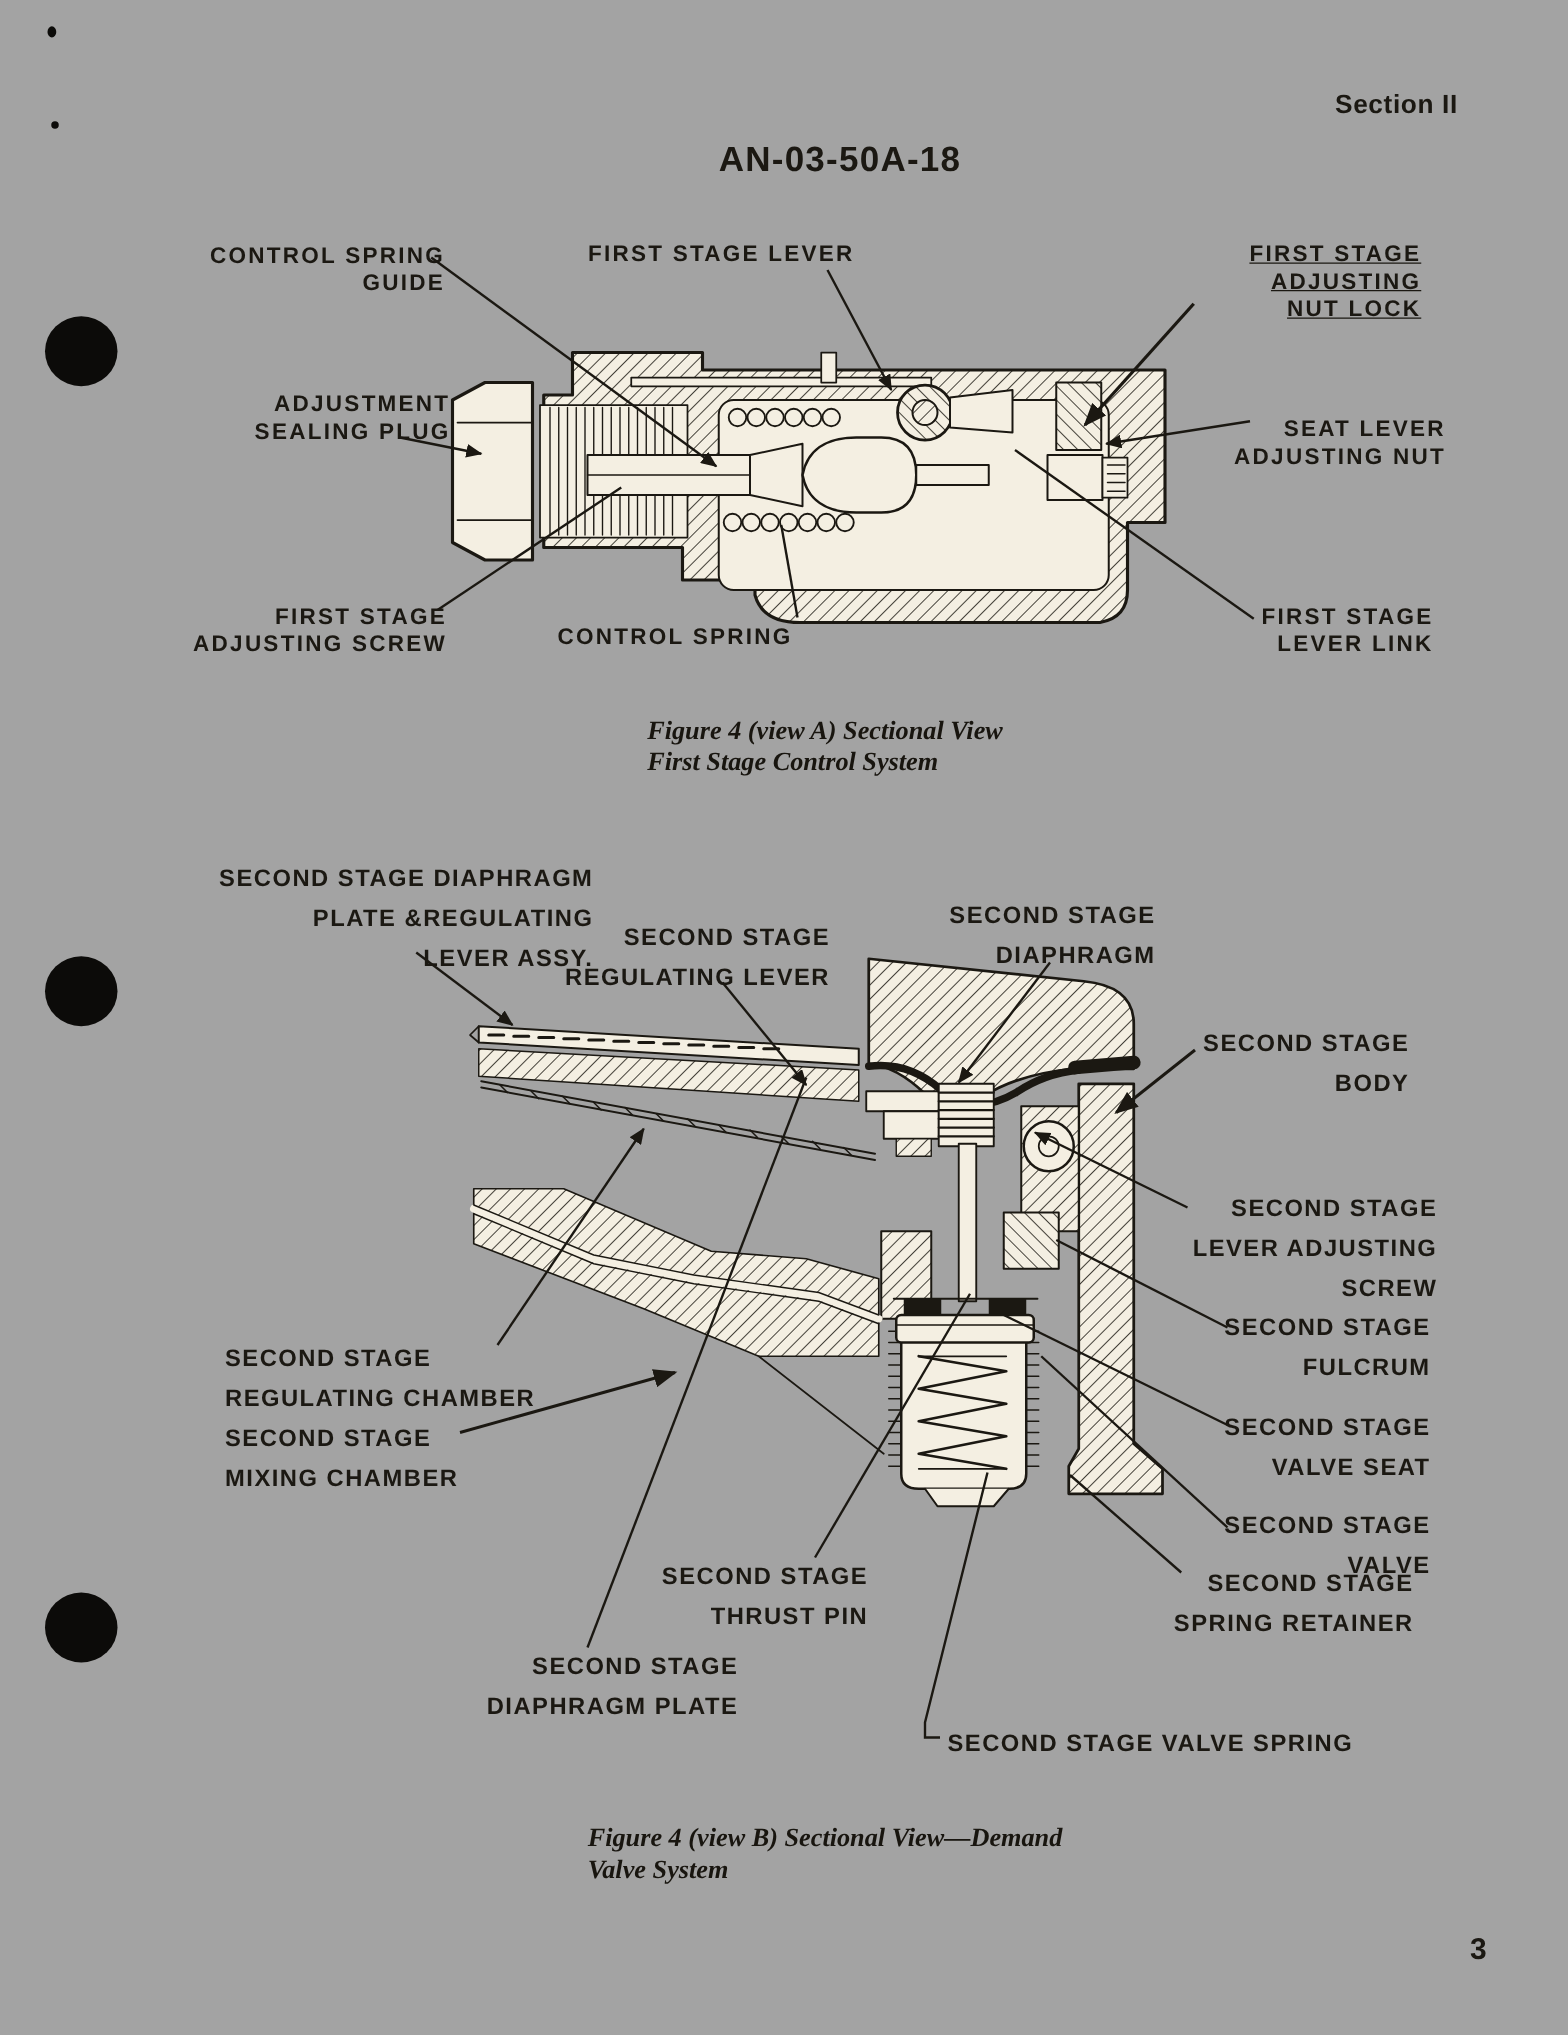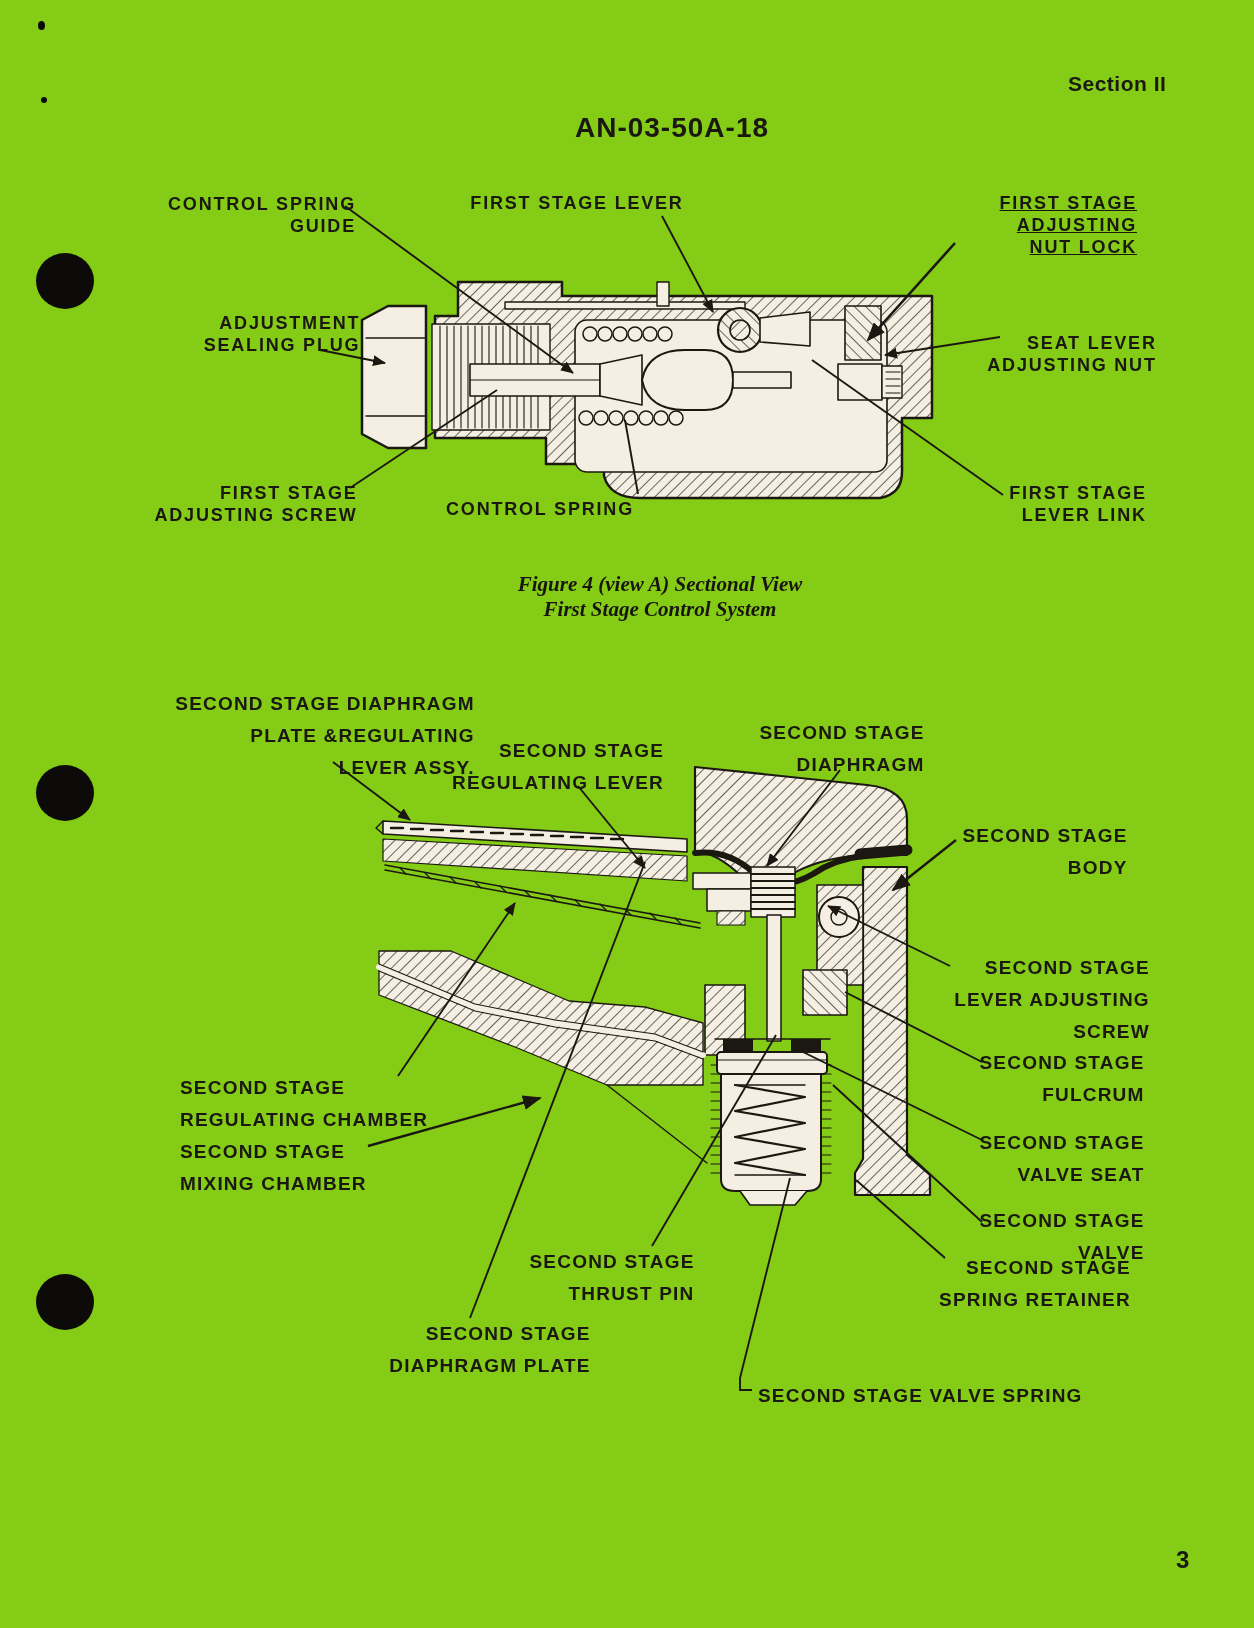--- a/index.html
+++ b/index.html
@@ -1,40 +1,40 @@
 <!DOCTYPE html>
 <html><head>
 <meta charset="utf-8">
 <style>
   html,body{margin:0;padding:0;}
   .page{
     position:relative;
     width:1254px;height:1628px;
-    background:#84cc16;
+    background:#a3a3a3;
     overflow:hidden;
     font-family:"Liberation Sans",sans-serif;
     color:#1b1812;
   }
   .hole{position:absolute;left:36px;width:58px;height:56px;border-radius:50%;background:#0c0b09;}
   .speck{position:absolute;background:#0c0b09;border-radius:50%;}
   .hdr{position:absolute;font-weight:bold;color:#1b1812;}
   .section-hdr{left:1068px;top:72px;font-size:21px;letter-spacing:0.5px;}
   .doc-num{left:672px;top:112px;transform:translateX(-50%);font-size:28px;letter-spacing:1px;}
   .page-num{left:1176px;top:1546px;font-size:24px;}
   .lbl{
     position:absolute;font-weight:bold;white-space:pre-line;text-align:right;
     transform:translateX(-50%);
     font-size:18px;line-height:22px;letter-spacing:1.8px;color:#1b1812;
   }
   .lblB{font-size:19px;line-height:32px;letter-spacing:1.2px;}
   .left-align{transform:none;text-align:left;}
   .caption{
     position:absolute;transform:translateX(-50%);
     font-family:"Liberation Serif",serif;font-style:italic;font-weight:bold;
-    font-size:21px;line-height:25px;text-align:center;white-space:pre-line;color:#18150f;
+    font-size:21px;line-height:25px;text-align:left;white-space:pre-line;color:#18150f;
   }
   svg.art{position:absolute;left:0;top:0;pointer-events:none;}
 </style>
 </head>
 <body>
 
 <div class="page">
 
   <div class="speck" style="left:38px;top:21px;width:7px;height:9px;"></div>
   <div class="speck" style="left:41px;top:97px;width:6px;height:6px;"></div>
@@ -242,14 +242,16 @@
 SPRING RETAINER</div>
   <div class="lbl lblB left-align" style="left:180px;top:1072px;">SECOND STAGE
 REGULATING CHAMBER</div>
   <div class="lbl lblB left-align" style="left:180px;top:1136px;">SECOND STAGE
 MIXING CHAMBER</div>
   <div class="lbl lblB" style="left:612px;top:1246px;">SECOND STAGE
 THRUST PIN</div>
   <div class="lbl lblB" style="left:490px;top:1318px;">SECOND STAGE
 DIAPHRAGM PLATE</div>
   <div class="lbl lblB left-align" style="left:758px;top:1380px;">SECOND STAGE VALVE SPRING</div>
+  <div class="caption" style="left:660px;top:1458px;">Figure 4 (view B) Sectional View—Demand
+Valve System</div>
 
 </div>
 
 </body></html>

